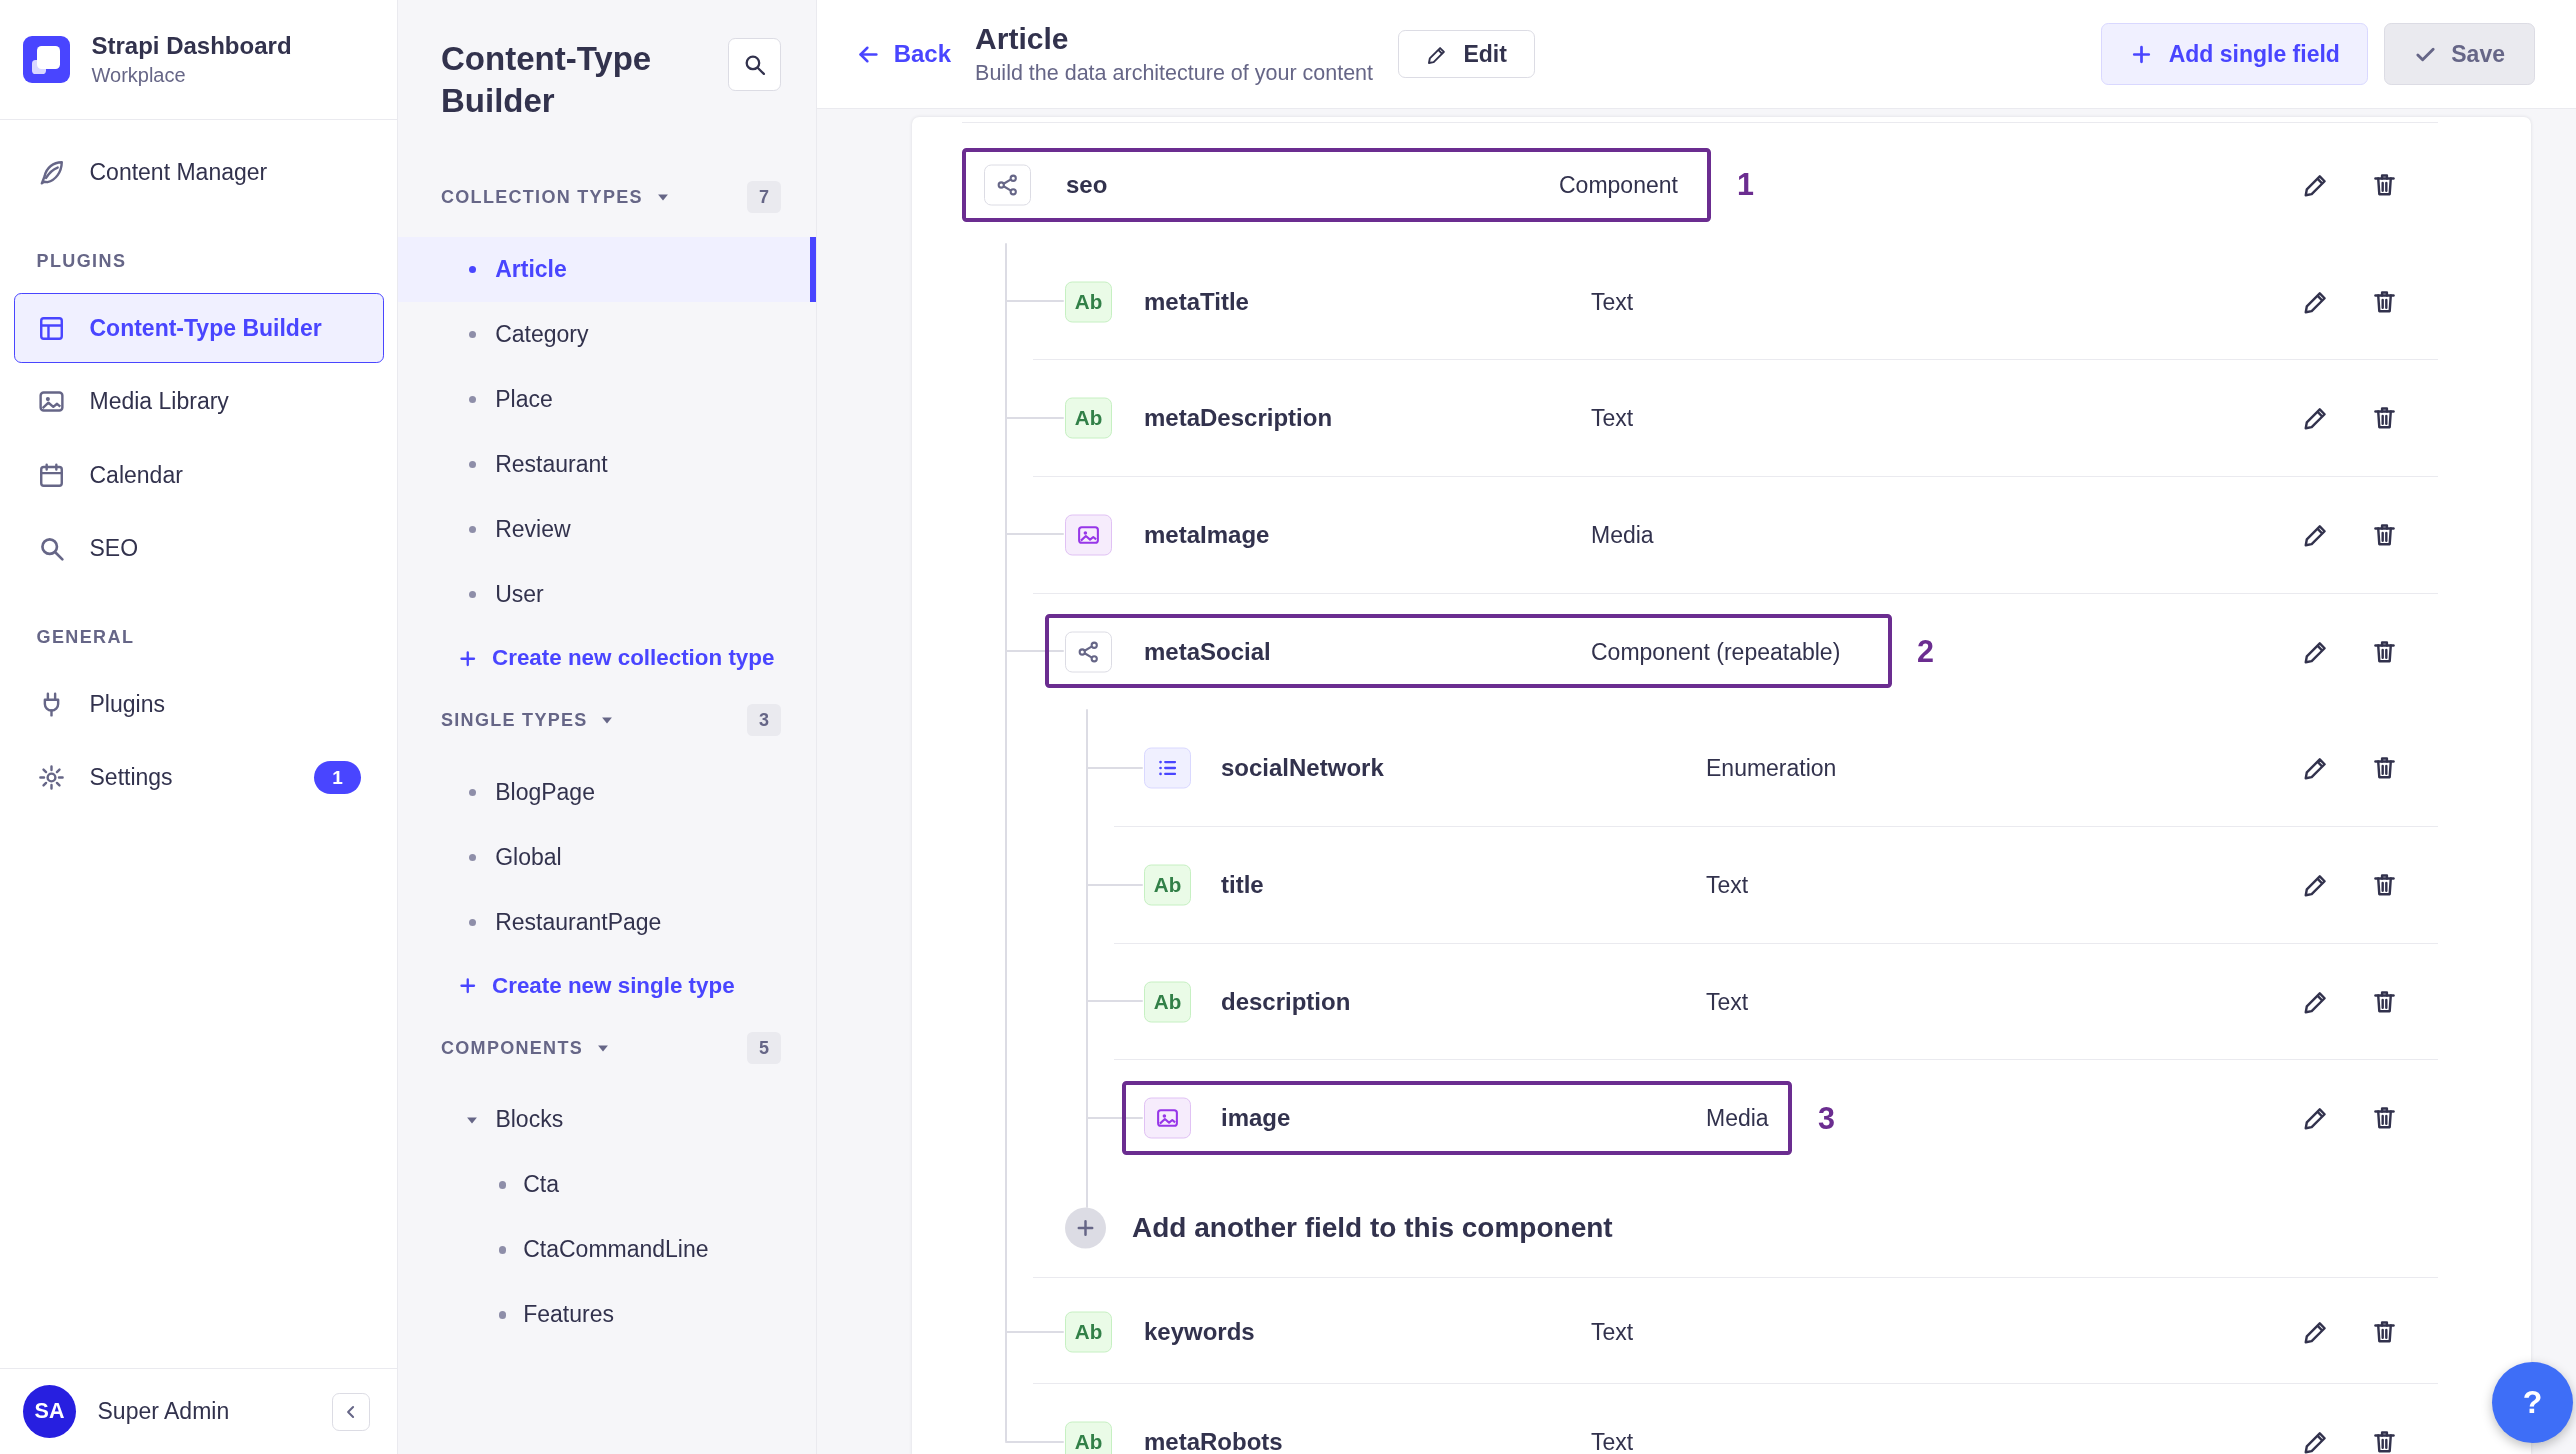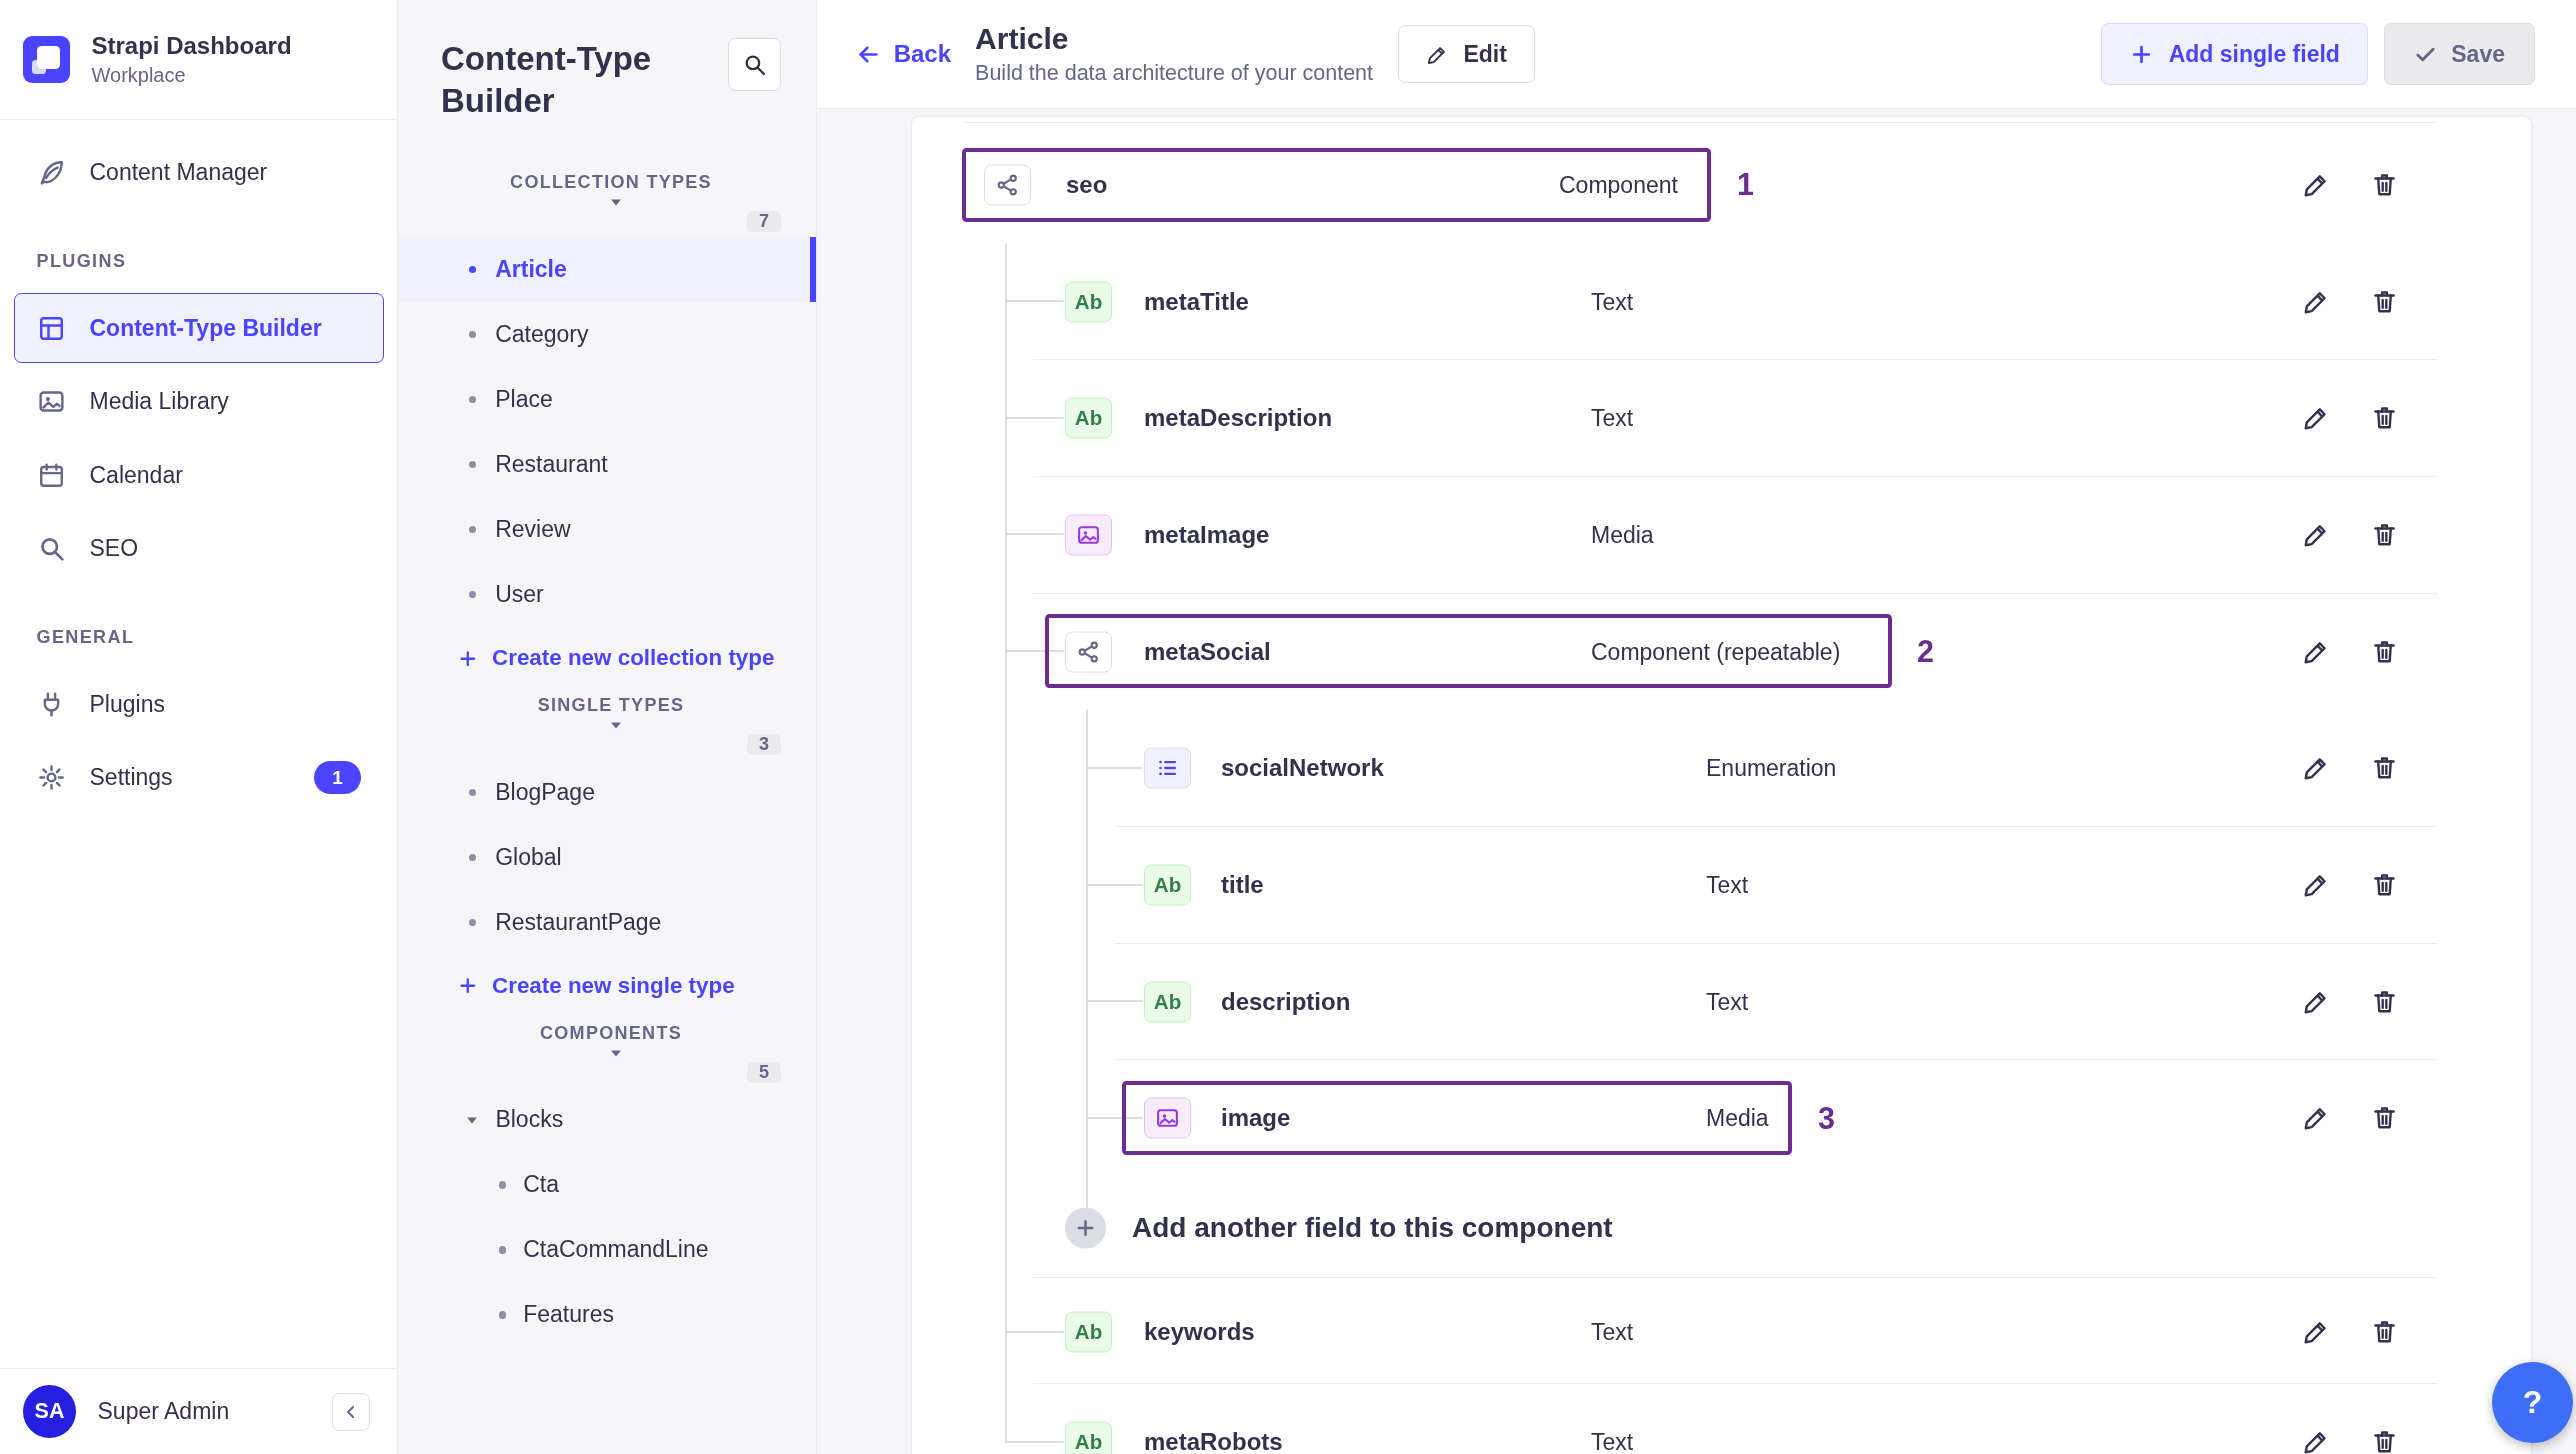--- a/index.html
+++ b/index.html
@@ -34,21 +34,21 @@
   .collapse-btn svg{width:20px;height:20px;}
 
   
   .sidebar2{width:419px;min-width:419px;background:#f6f6f9;border-right:0.9px solid #eaeaef;box-sizing:border-box;overflow:hidden;position:relative;}
   .s2-head{display:flex;align-items:flex-start;justify-content:space-between;padding:38px 35px 0 43px;}
   .s2-title{font-size:33px;font-weight:700;color:#32324d;line-height:1.28;width:251px;}
   .search-btn{width:53px;height:53px;background:#fff;border:0.9px solid #dcdce4;border-radius:7.2px;display:flex;align-items:center;justify-content:center;color:#32324d;cursor:pointer;flex:none;}
   .search-btn svg{width:25px;height:25px;}
   .s2-section{margin-top:5.4px;}
   .s2-section.first{margin-top:50px;}
-  .s2-sec{display:flex;align-items:center;height:50px;padding:0 35px 0 43px;flex-direction:column;}
+  .s2-sec{display:flex;align-items:center;height:50px;padding:0 35px 0 43px;}
   .s2-sec-label{font-size:18px;font-weight:700;letter-spacing:1.3px;color:#666687;}
   .s2-caret{color:#666687;margin-left:10.8px;display:flex;}
   .s2-caret svg{width:18px;height:18px;}
   .s2-badge{margin-left:auto;min-width:34px;height:32px;border-radius:5.4px;background:#eaeaef;color:#666687;font-size:18px;font-weight:600;display:flex;align-items:center;justify-content:center;}
   .s2-list{margin-top:14.4px;}
   .s2-item{position:relative;display:flex;align-items:center;height:65px;padding-left:71px;font-size:23px;color:#32324d;cursor:pointer;}
   .s2-item .dot{width:7.2px;height:7.2px;border-radius:50%;background:#8e8ea9;margin-right:19px;flex:none;}
   .s2-item.active{background:#f0f0ff;color:#4945ff;font-weight:600;}
   .s2-item.active .dot{background:#4945ff;}
   .s2-item.active::after{content:"";position:absolute;right:0;top:0;bottom:0;width:6.3px;background:#4945ff;}
@@ -60,21 +60,21 @@
   .s2-group .s2-caret{margin-left:0;color:#666687;}
 
   
   .main{flex:1;display:flex;flex-direction:column;min-width:0;position:relative;}
   .topbar{height:109px;min-height:109px;background:#fff;border-bottom:0.9px solid #eaeaef;display:flex;align-items:center;padding:0 41px 0 38px;box-sizing:border-box;}
   .back-link{display:flex;align-items:center;gap:11.7px;color:#4945ff;font-size:24px;font-weight:600;cursor:pointer;flex:none;}
   .back-link svg{width:27px;height:27px;}
   .title-block{margin-left:24px;}
   .page-title{font-size:30px;font-weight:700;color:#32324d;line-height:1.1;}
   .page-sub{font-size:21.5px;color:#666687;margin-top:5.4px;}
-  .edit-btn{margin-left:25px;height:58px;padding:16px 27px;background:#fff;border:0.9px solid #dcdce4;border-radius:7.2px;display:flex;align-items:center;gap:14.4px;font-size:23px;font-weight:600;color:#32324d;cursor:pointer;flex:none;}
+  .edit-btn{margin-left:25px;height:48px;padding:16px 27px;background:#fff;border:0.9px solid #dcdce4;border-radius:7.2px;display:flex;align-items:center;gap:14.4px;font-size:23px;font-weight:600;color:#32324d;cursor:pointer;flex:none;}
   .edit-btn svg{width:23px;height:23px;}
   .top-spacer{flex:1;}
   .add-btn{height:62px;padding:0 27px;background:#f0f0ff;border:0.9px solid #d9d8ff;border-radius:7.2px;display:flex;align-items:center;gap:14.4px;font-size:23px;font-weight:600;color:#4945ff;cursor:pointer;flex:none;}
   .add-btn svg{width:25px;height:25px;}
   .save-btn{margin-left:16px;height:62px;padding:0 29px;background:#eaeaef;border:0.9px solid #dcdce4;border-radius:7.2px;display:flex;align-items:center;gap:14.4px;font-size:23px;font-weight:600;color:#666687;cursor:pointer;flex:none;}
   .save-btn svg{width:23px;height:23px;}
 
   .content{flex:1;position:relative;background:#f6f6f9;}
   .card{position:absolute;left:95px;top:8px;width:1619px;bottom:0;background:#fff;border-radius:7.2px 7.2px 0 0;box-shadow:0 0.9px 3.6px rgba(33,33,52,0.12);overflow:hidden;}
 

